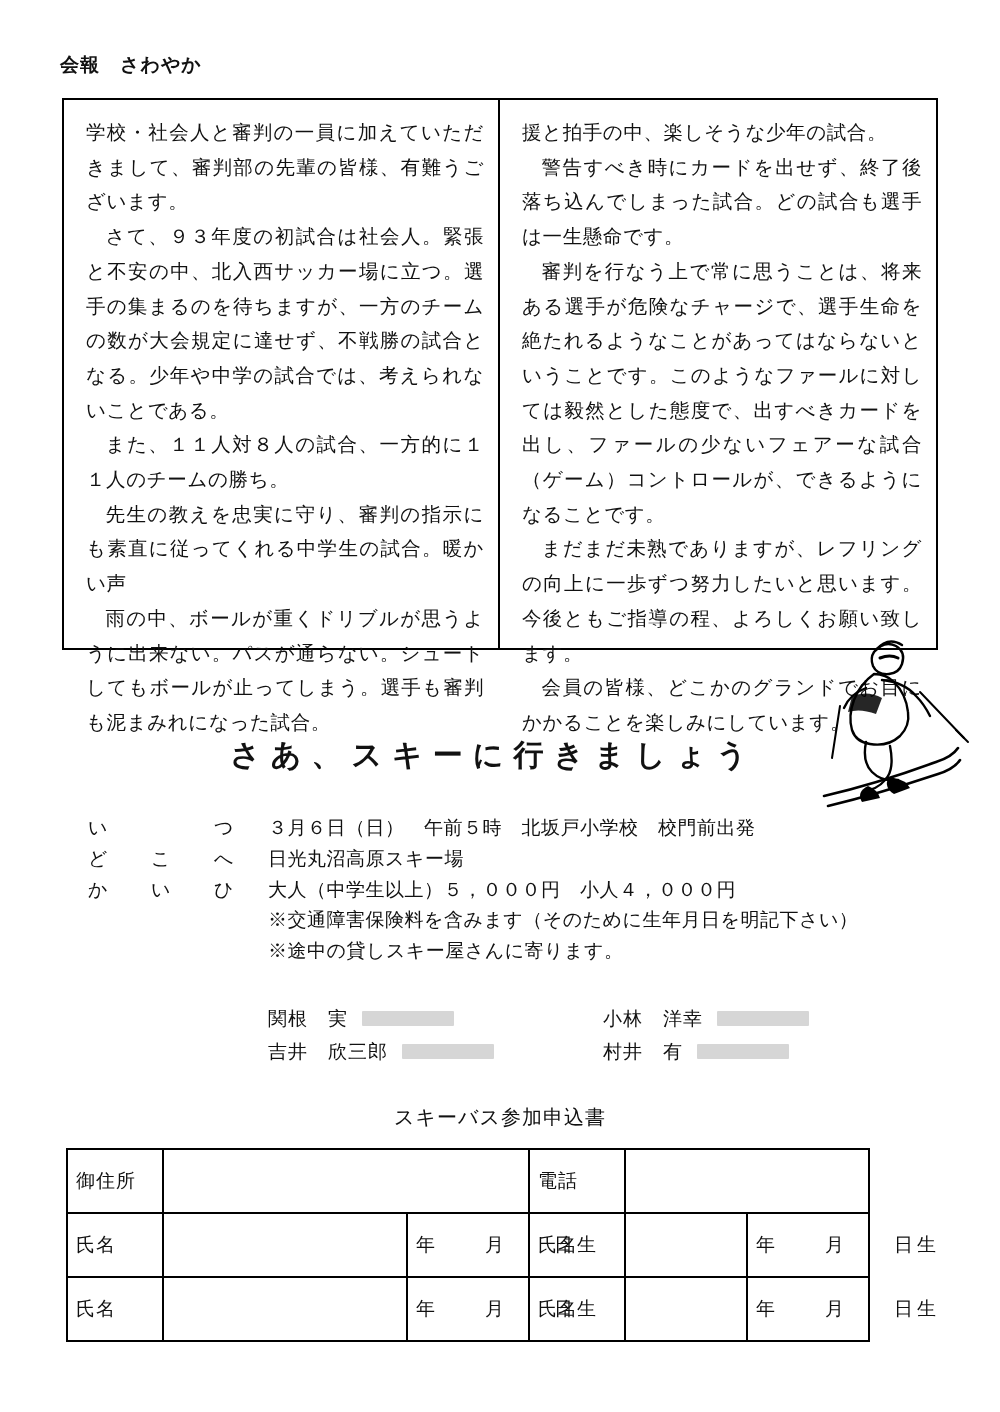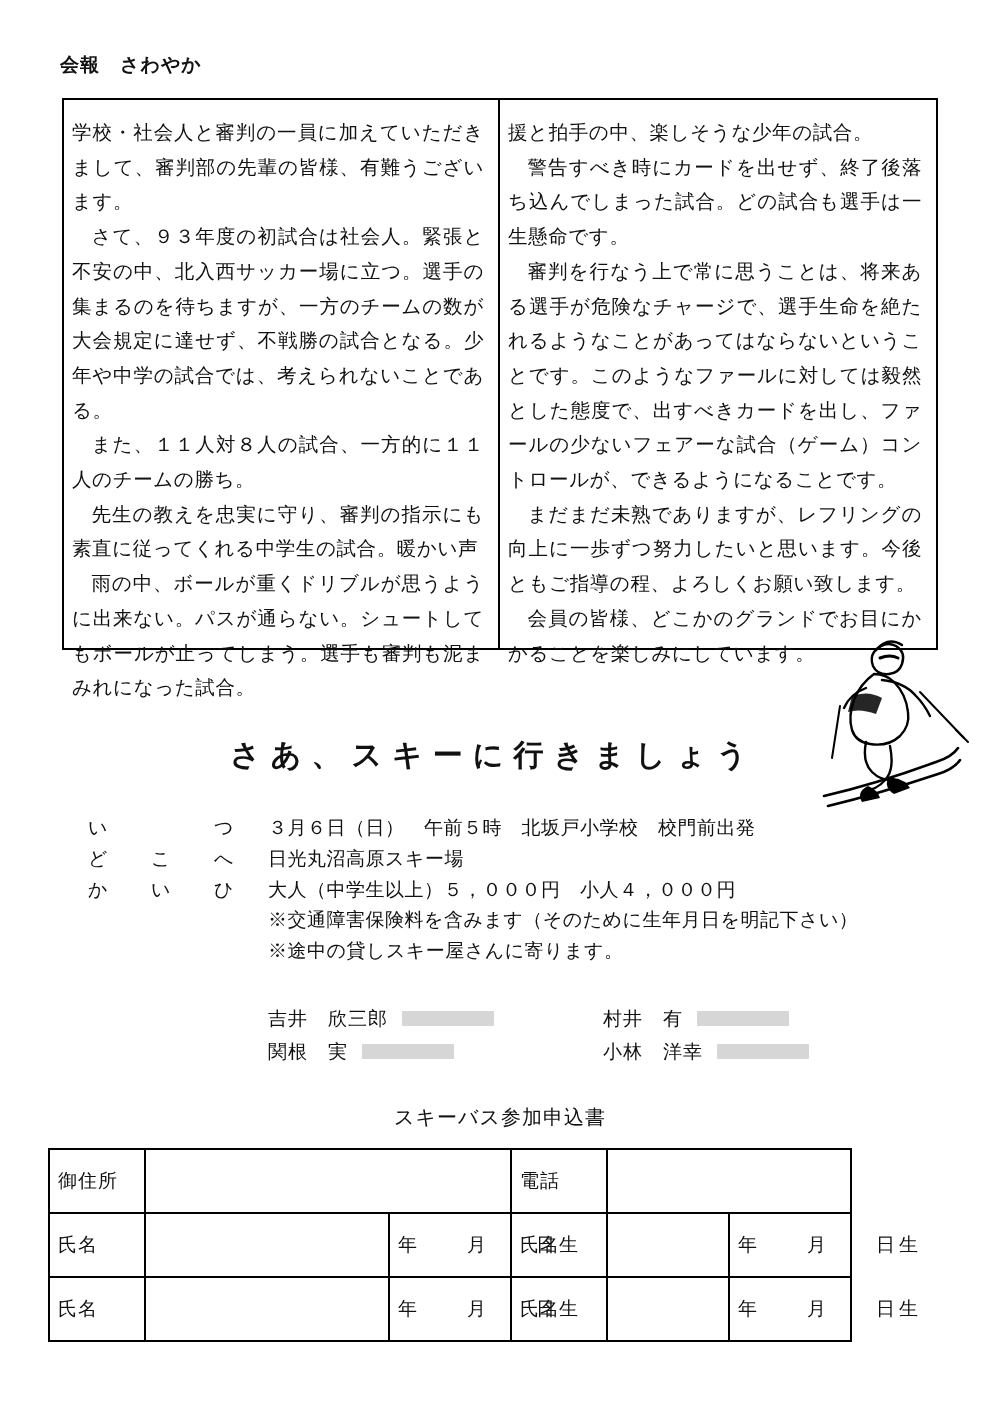--- a/index.html
+++ b/index.html
@@ -42,21 +42,21 @@
     top: 98px;
     left: 62px;
     width: 876px;
     height: 552px;
     border: 2px solid #000;
     box-sizing: border-box;
     display: flex;
   }
   .col {
     box-sizing: border-box;
-    padding: 16px 14px 10px 8px;
+    padding: 16px 14px 10px 22px;
     font-size: 19.5px;
     line-height: 1.78;
     letter-spacing: 0.6px;
     text-align: justify;
   }
   .col-left {
     width: 50%;
     border-right: 2px solid #000;
   }
   .col-right {
@@ -171,21 +171,21 @@
     width: 1000px;
     text-align: center;
     font-size: 20px;
     letter-spacing: 1px;
   }
 
   
   .form-table {
     position: absolute;
     top: 1148px;
-    left: 48px;
+    left: 66px;
     width: 804px;
     border-collapse: collapse;
     table-layout: fixed;
     font-size: 19px;
     padding-left: 16px;
   }
   .form-table td {
     border: 2px solid #000;
     height: 62px;
     padding: 0 8px;
@@ -302,35 +302,35 @@
     </div>
 
     <div class="info-note">※交通障害保険料を含みます（そのために生年月日を明記下さい）</div>
     <div class="info-note">※途中の貸しスキー屋さんに寄ります。</div>
 
   </div>
 
   <div class="contacts">
     <div class="contact-row">
       <div class="contact-cell">
+        <span class="contact-name">関根　実</span>
+        <span class="redact"></span>
+      </div>
+      <div class="contact-cell">
+        <span class="contact-name">小林　洋幸</span>
+        <span class="redact"></span>
+      </div>
+    </div>
+    <div class="contact-row">
+      <div class="contact-cell">
         <span class="contact-name">吉井　欣三郎</span>
         <span class="redact"></span>
       </div>
       <div class="contact-cell">
         <span class="contact-name">村井　有</span>
-        <span class="redact"></span>
-      </div>
-    </div>
-    <div class="contact-row">
-      <div class="contact-cell">
-        <span class="contact-name">関根　実</span>
-        <span class="redact"></span>
-      </div>
-      <div class="contact-cell">
-        <span class="contact-name">小林　洋幸</span>
         <span class="redact"></span>
       </div>
     </div>
   </div>
 
 
   <div class="form-title">スキーバス参加申込書</div>
 
   <table class="form-table">
     <tbody>

